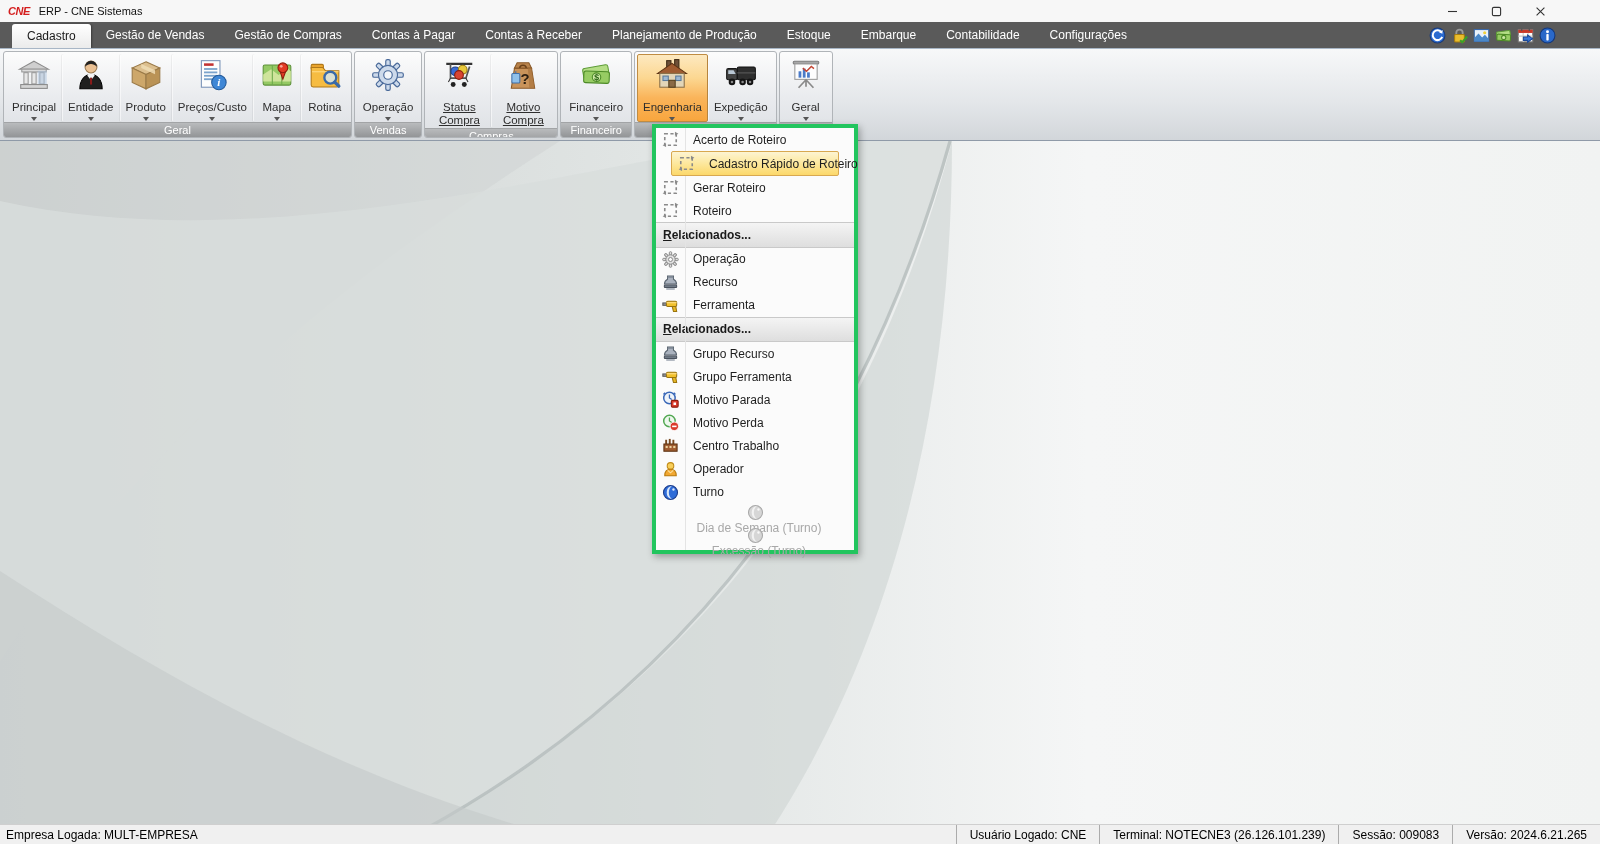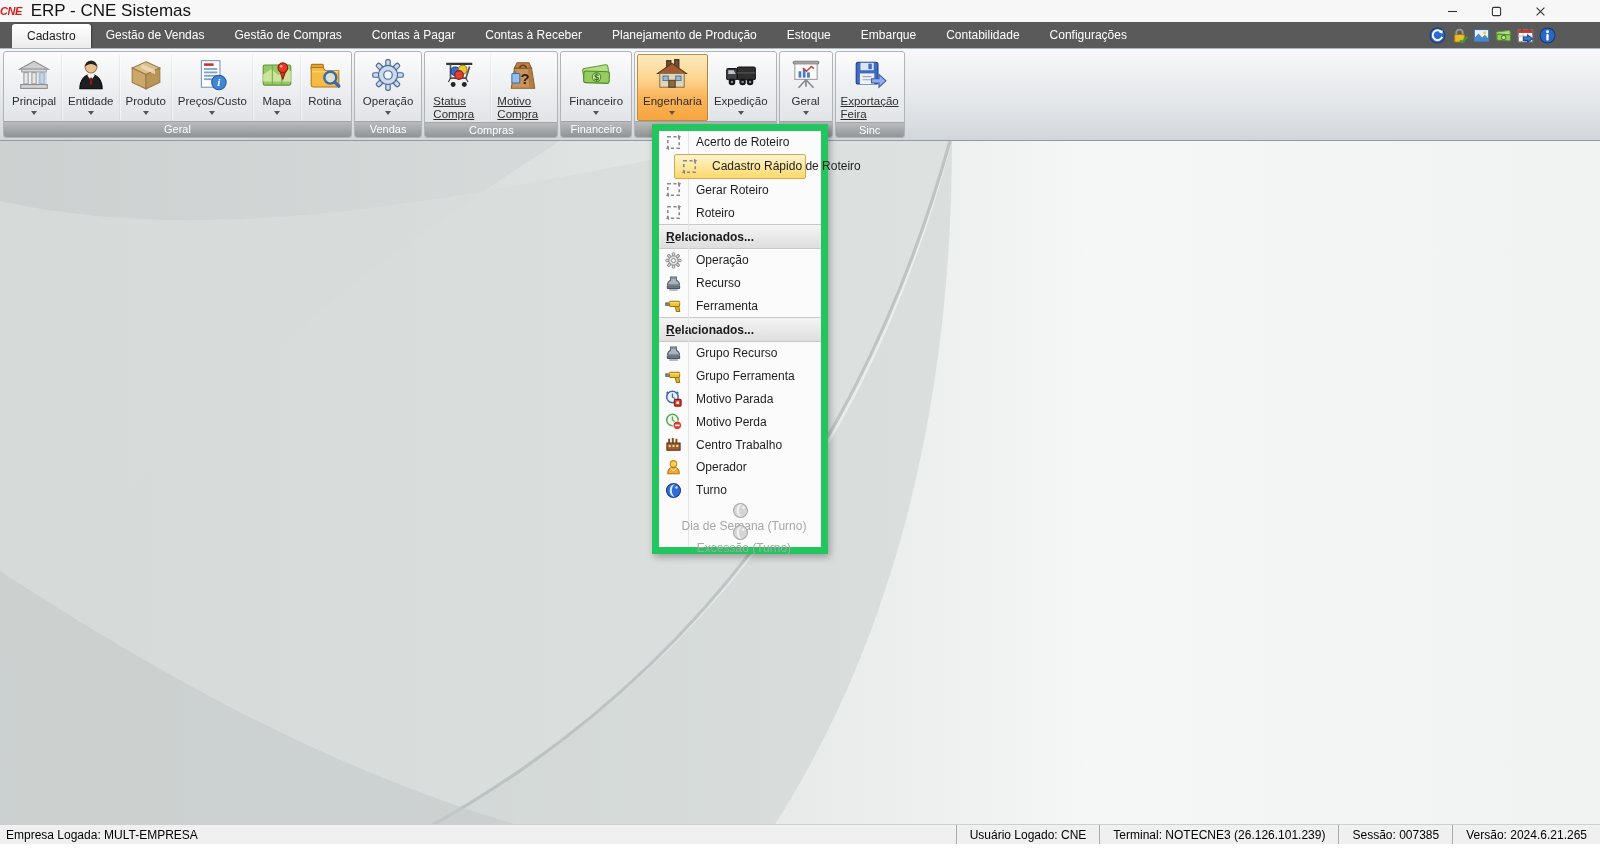--- a/index.html
+++ b/index.html
@@ -1,54 +1,54 @@
 <!DOCTYPE html>
 <html><head>
 <meta charset="utf-8">
 <style>
   html,body{margin:0;padding:0;}
   body{width:1600px;height:852px;overflow:hidden;font-family:"Liberation Sans",sans-serif;cursor:default;}
   .app{position:relative;width:1600px;height:852px;background:#fff;}
   svg{display:block;width:100%;height:100%;}
 
   
-  .titlebar{height:22px;background:#f7f7f7;display:flex;align-items:center;box-sizing:border-box;}
+  .titlebar{height:22px;background:#f7f7f7;display:flex;align-items:center;padding-left:8px;box-sizing:border-box;}
   .logo{color:#d41e1e;font-weight:bold;font-style:italic;font-size:11px;letter-spacing:-0.5px;margin-right:9px;}
-  .title{font-size:17px;color:#111;}
+  .title{font-size:11px;color:#111;}
   .wincontrols{margin-left:auto;display:flex;height:100%;margin-right:38px;}
   .winbtn{width:44px;height:100%;display:flex;align-items:center;justify-content:center;}
   .winbtn svg{width:11px;height:11px;}
 
   
   .tabbar{height:26px;background:#5a5a5a;display:flex;align-items:flex-end;}
   .tabs{display:flex;align-items:flex-end;height:100%;padding-left:12px;}
   .tab{color:#fff;font-size:12px;padding:0 15px;height:100%;display:flex;align-items:center;white-space:nowrap;}
   .tab.active{background:linear-gradient(#ffffff,#ebebeb);color:#1a1a1a;border-radius:3px 3px 0 0;height:24px;box-shadow:1px 0 2px rgba(0,0,0,.35);}
   .tray{margin-left:auto;display:flex;align-items:center;gap:5px;margin-right:44px;height:100%;}
   .trayicon{width:17px;height:17px;}
 
   
   .ribbon{height:93px;background:linear-gradient(#f7f8f9,#e3e6e9 60%,#d2d6da);border-top:1px solid #a8b6c6;border-bottom:1px solid #8f9aa8;box-sizing:border-box;display:flex;align-items:stretch;padding:1px 0 0 3px;position:relative;z-index:5;}
   .ribgroup{display:flex;flex-direction:column;margin:1px 2px 2px 0;border:1px solid #b0b4b8;border-radius:3px;background:linear-gradient(#fcfcfc,#e9ebee 55%,#dde0e4);overflow:hidden;}
   .ribbtns{flex:1;display:flex;align-items:stretch;padding:2px 2px 0;}
   .ribcaption{height:15px;background:linear-gradient(#b9bbbd,#909294);color:#fff;font-size:11px;text-align:center;line-height:15px;border-top:1px solid #a2a4a6;}
   .ribbtn{display:flex;flex-direction:column;align-items:center;padding:2px 5px 0;min-width:48px;border:1px solid transparent;border-radius:2px;box-sizing:border-box;}
   .ribbtn + .ribbtn{border-left:1px solid rgba(255,255,255,.55);box-shadow:-1px 0 0 rgba(0,0,0,.05);}
   .ric{width:34px;height:34px;margin-top:1px;}
-  .riblabel{font-size:11.5px;color:#2e2e2e;line-height:1.12;margin-top:3px;white-space:nowrap;}
+  .riblabel{font-size:11.5px;color:#2e2e2e;text-align:center;line-height:1.12;margin-top:9px;white-space:nowrap;}
   .ribbtn.two{width:64px;min-width:64px;}
   .ribbtn.two .riblabel{white-space:normal;text-decoration:underline;}
   .ribarrow{width:0;height:0;border-left:3.5px solid transparent;border-right:3.5px solid transparent;border-top:4px solid #555;margin-top:3px;}
   .ribbtn.selected{background:linear-gradient(#fde9c0,#fcd791 35%,#fab45a 65%,#f8a63e);border:1px solid #c08c42 !important;box-shadow:none;}
 
   
   .desktop{position:absolute;top:141px;left:0;width:1600px;height:691px;z-index:1;}
 
   
-  .popup{position:absolute;left:652px;top:124px;width:176px;height:430px;background:#fbfbfb;border:7px solid #22c55e;box-shadow:2px 3px 7px rgba(0,0,0,.3);z-index:40;display:flex;flex-direction:column;box-sizing:border-box;}
+  .popup{position:absolute;left:652px;top:124px;width:206px;height:430px;background:#fbfbfb;border:4px solid #22c55e;box-shadow:2px 3px 7px rgba(0,0,0,.3);z-index:40;display:flex;flex-direction:column;box-sizing:border-box;}
   .gutterline{position:absolute;top:0;bottom:0;left:29px;width:1px;background:#e4e4e4;}
   .mi{flex:1;display:flex;align-items:center;position:relative;font-size:12px;color:#1e1e1e;min-height:0;}
   .mic{width:29px;display:flex;justify-content:center;align-items:center;flex:none;}
   .mic svg{width:17px;height:17px;}
   .mlb{padding-left:8px;white-space:nowrap;}
   .mi.hl{margin:0 15px;border:1px solid #d8a850;border-radius:2px;background:linear-gradient(#fdf4d2,#fde9a2 45%,#fcd86a);}
   .mi.disabled{color:#a8a8a8;flex-direction:column;}
   .mh{flex:1;display:flex;align-items:center;background:linear-gradient(#f4f4f4,#dedede);border-top:1px solid #c9c9c9;border-bottom:1px solid #c9c9c9;font-weight:bold;font-size:12px;padding-left:7px;color:#1a1a1a;min-height:0;}
 
   
@@ -365,38 +365,20 @@
                 <rect x="17" y="13.5" width="2.6" height="5" fill="#4a7ac8"></rect>
                 <path d="M13 9.5 l3.5 3 4.5-4.5 2.5 2" fill="none" stroke="#c44432" stroke-width="1.4"></path>
                 <path d="M16 20.1 v7 M9 28 l7-7.5 M23 28 l-7-7.5" stroke="#8a8a8a" stroke-width="1.6" fill="none"></path>
               </svg>
             </div>
             <div class="riblabel">Geral</div>
             <div class="ribarrow"></div>
           </div>
         </div>
         <div class="ribcaption"></div>
-      </div>
-      <div class="ribgroup">
-        <div class="ribbtns">
-          <div class="ribbtn two">
-            <div class="ric">
-              <svg viewBox="0 0 32 32">
-                <rect x="3" y="4" width="20.5" height="20.5" rx="2" fill="#3f6cc2" stroke="#1c3c86"></rect>
-                <rect x="7" y="4.5" width="12.5" height="7" fill="#dce6f2"></rect>
-                <rect x="14.5" y="5.3" width="3.2" height="5.2" fill="#3f6cc2"></rect>
-                <rect x="6.5" y="14.5" width="13.5" height="10" fill="#eef2f8"></rect>
-                <path d="M9 17.5 h8.5 M9 20.5 h8.5" stroke="#99aabb"></path>
-                <polygon points="17.5,19.5 24.5,19.5 24.5,15.5 31,21.5 24.5,27.5 24.5,23.5 17.5,23.5" fill="#8fb0ea" stroke="#3a5ab0"></polygon>
-              </svg>
-            </div>
-            <div class="riblabel">Exportação Feira</div>
-          </div>
-        </div>
-        <div class="ribcaption">Sinc</div>
       </div>
     </div>
 
   <div class="desktop">
     <svg viewBox="0 0 1600 691" preserveAspectRatio="none">
       <defs>
         <linearGradient id="bgg" x1="0" y1="0" x2="1" y2="0">
           <stop offset="0" stop-color="#c9cecd"></stop>
           <stop offset="0.42" stop-color="#e2e6e5"></stop>
           <stop offset="0.68" stop-color="#f5f6f6"></stop>
@@ -600,18 +582,18 @@
         </span>
         <span class="mlb">Excessão (Turno)</span>
       </div>
     </div>
 
   <div class="statusbar">
     <span class="stleft">Empresa Logada: MULT-EMPRESA</span>
     <div class="stright" id="stright">
         <span class="seg">Usuário Logado: CNE</span>
         <span class="seg">Terminal: NOTECNE3 (26.126.101.239)</span>
-        <span class="seg">Sessão: 007385</span>
+        <span class="seg">Sessão: 009083</span>
         <span class="seg">Versão: 2024.6.21.265</span>
       </div>
   </div>
 
 </div>
 
 </body></html>

